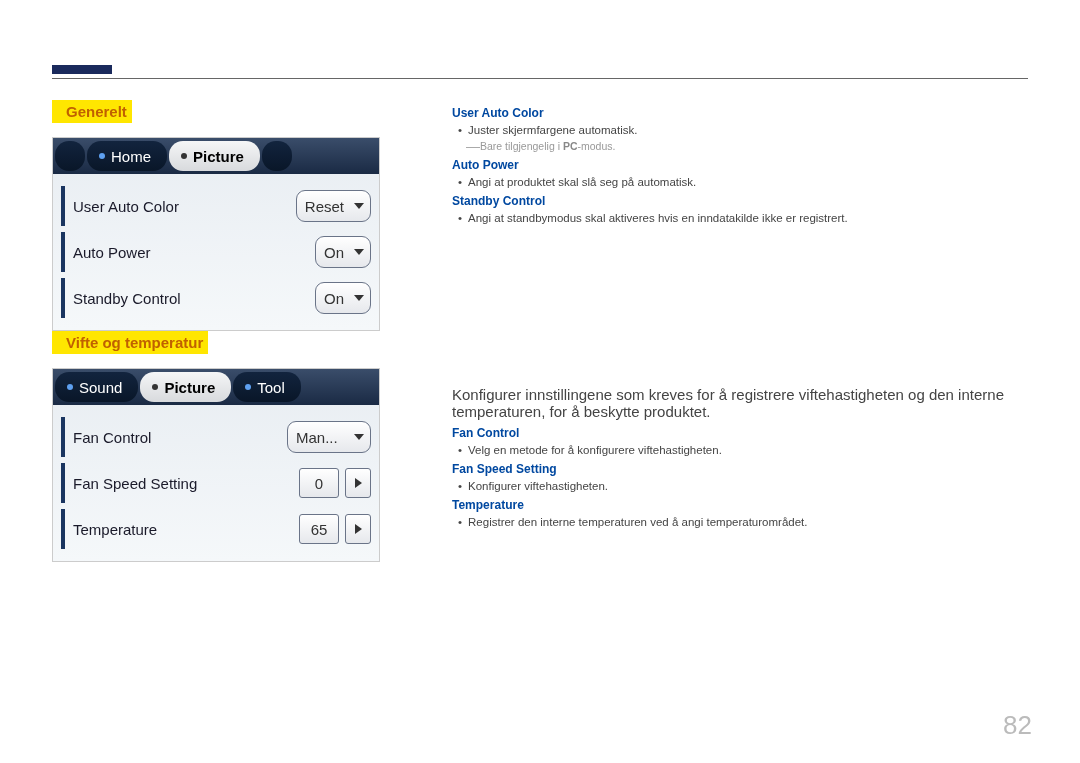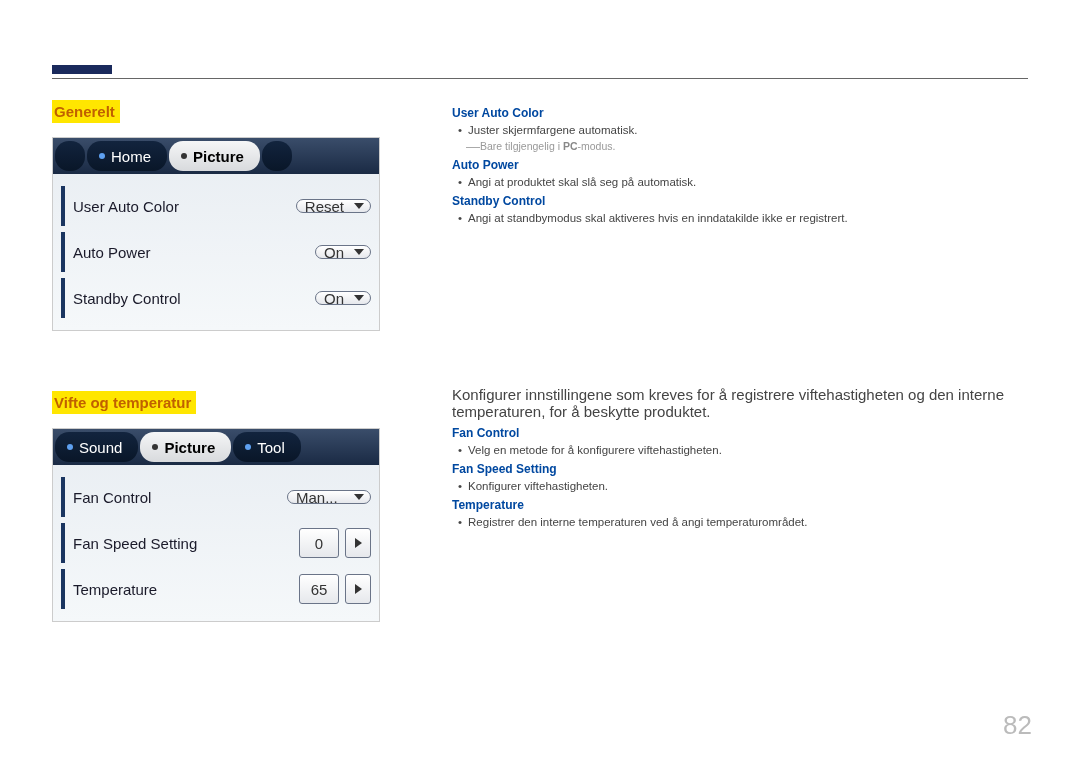--- a/index.html
+++ b/index.html
@@ -31,30 +31,29 @@
   .content { position: absolute; top: 100px; left: 52px; right: 52px; bottom: 40px; }
   .left-col { position: absolute; left: 0; top: 0; width: 360px; }
   .right-col { position: absolute; left: 400px; top: 0; right: 0; }
 
   .section-label {
     display: inline-block;
     background: #ffe600;
     color: #c06000;
     font-weight: bold;
     font-size: 15px;
-    padding: 3px 5px 3px 2px;
+    padding: 3px 5px 3px 14px;
     margin-bottom: 14px;
   }
 
   .screenshot {
     width: 328px;
     border: 1px solid #ccc;
     background: linear-gradient(#e8edf2, #f5f8fa);
     overflow: hidden;
-    margin-bottom: 60px;
   }
   .tabbar {
     display: flex;
     height: 36px;
     background: linear-gradient(#3a4d6a 0%, #1a2a44 100%);
     align-items: center;
     padding: 0 2px;
     gap: 2px;
   }
   .tab {
@@ -86,21 +85,21 @@
   .row-label { flex: 1; font-size: 15px; color: #1a1a2a; }
   .control {
     display: flex;
     align-items: center;
     height: 30px;
     gap: 0;
   }
   .dropdown {
     display: flex;
     align-items: center;
-    height: 14px;
+    height: 32px;
     border: 1px solid #6a7488;
     border-radius: 9px;
     background: linear-gradient(#fff, #e6e8ec);
     padding: 0 6px 0 8px;
     font-size: 15px;
     min-width: 44px;
     justify-content: space-between;
   }
   .dropdown .caret {
     width: 0; height: 0; border-left: 5px solid transparent; border-right: 5px solid transparent;

